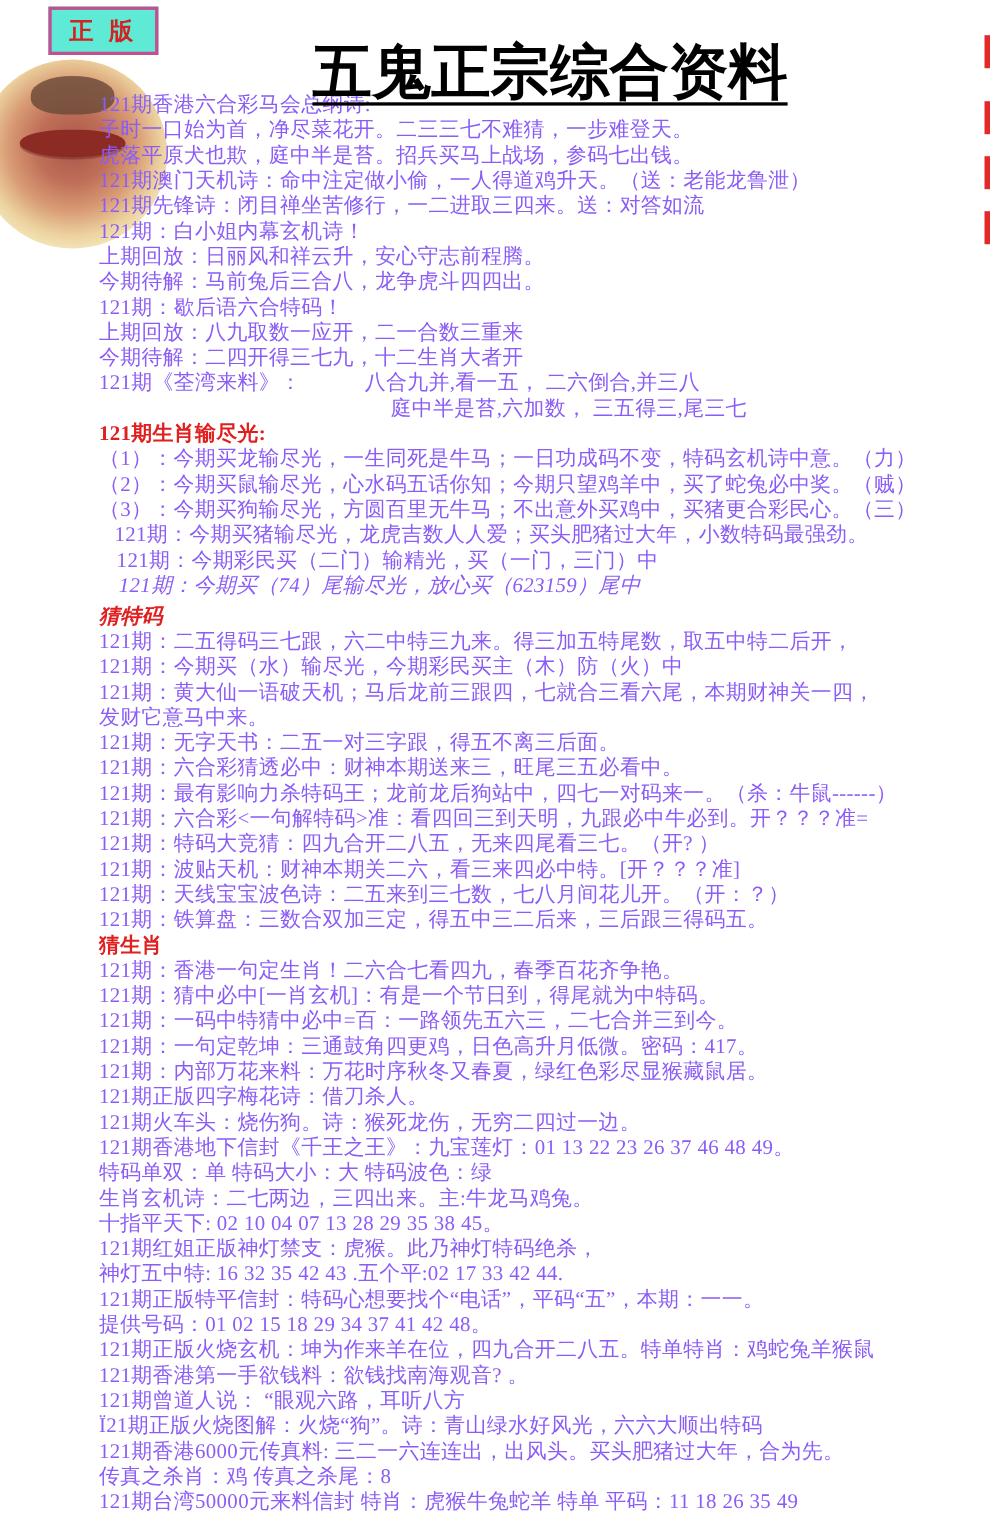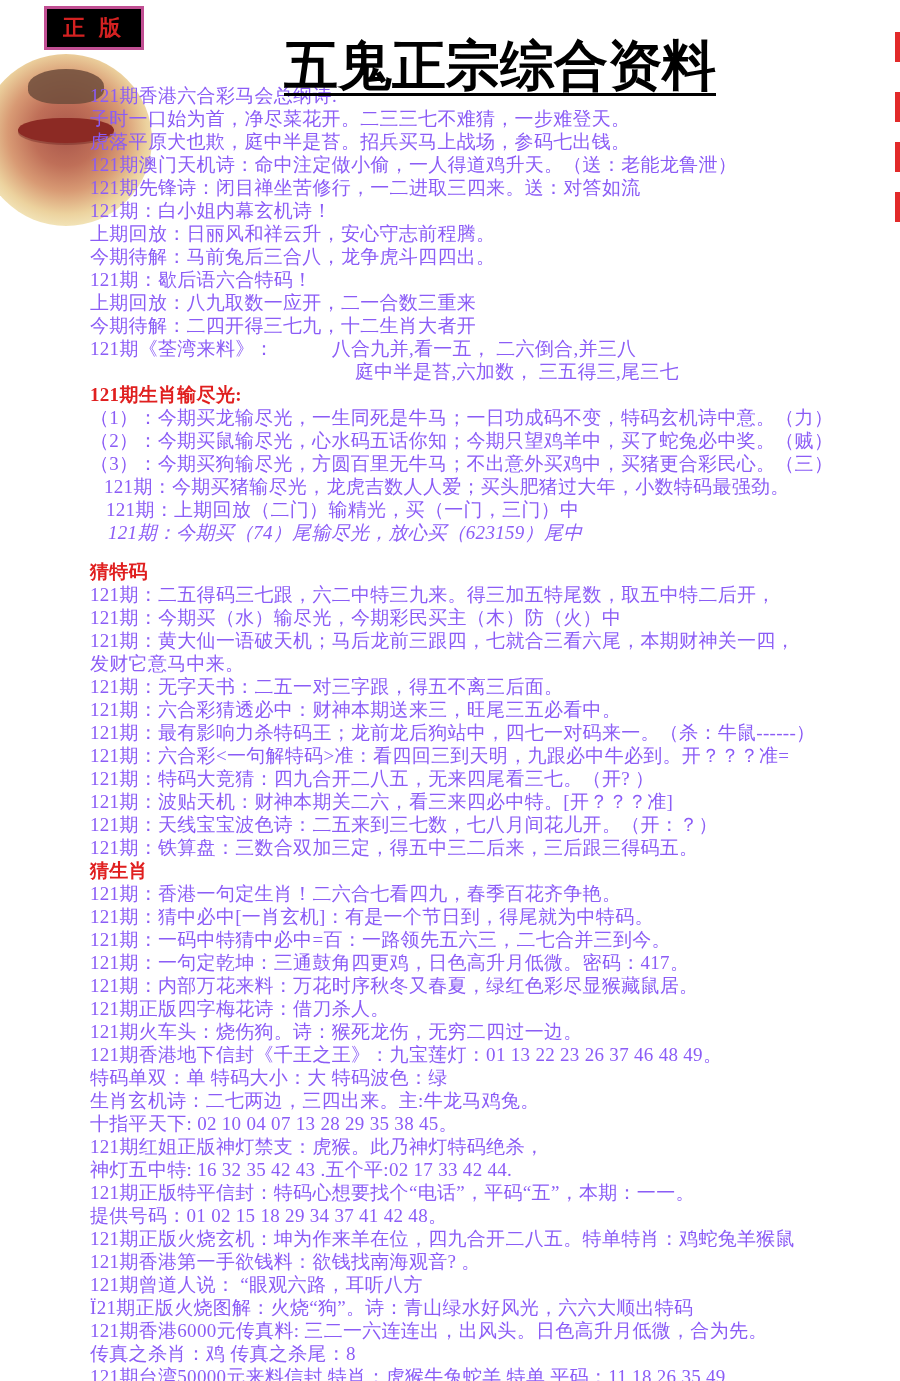--- a/index.html
+++ b/index.html
@@ -3,21 +3,21 @@
 <meta charset="utf-8">
 <style>
   html,body{margin:0;padding:0;}
   body{
     width:900px;height:1381px;position:relative;overflow:hidden;
     background:#ffffff;
     font-family:"Liberation Serif","DejaVu Serif",serif;
   }
   .badge{
     position:absolute;top:6px;left:44px;z-index:4;
-    border:3px solid #c14f93;background:#000000;
+    border:3px solid #c14f93;background:#5eead4;
     color:#d42121;font-size:22px;font-weight:bold;
     padding:4px 6px 4px 16px;letter-spacing:14px;
   }
   .photo{
     position:absolute;top:54px;left:-20px;width:172px;height:172px;z-index:1;
     border-radius:50%;
     background:
       radial-gradient(circle at 50% 46%,
         #a8554a 0%, #bf6f58 26%, #d89a74 46%,
         #ecd29e 64%, #f6efc8 80%, #fdfbf2 92%, #ffffff 100%);
@@ -76,23 +76,23 @@
     <div class="line">121期：歇后语六合特码！</div>
     <div class="line">上期回放：八九取数一应开，二一合数三重来</div>
     <div class="line">今期待解：二四开得三七九，十二生肖大者开</div>
     <div class="line">121期《荃湾来料》：　　　八合九并,看一五， 二六倒合,并三八</div>
     <div class="line" style="padding-left: 265px;">庭中半是苔,六加数， 三五得三,尾三七</div>
     <div class="line red">121期生肖输尽光:</div>
     <div class="line">（1）：今期买龙输尽光，一生同死是牛马；一日功成码不变，特码玄机诗中意。（力）</div>
     <div class="line">（2）：今期买鼠输尽光，心水码五话你知；今期只望鸡羊中，买了蛇兔必中奖。（贼）</div>
     <div class="line">（3）：今期买狗输尽光，方圆百里无牛马；不出意外买鸡中，买猪更合彩民心。（三）</div>
     <div class="line" style="padding-left: 14px;">121期：今期买猪输尽光，龙虎吉数人人爱；买头肥猪过大年，小数特码最强劲。</div>
-    <div class="line" style="padding-left: 16px;">121期：上期回放（二门）输精光，买（一门，三门）中</div>
+    <div class="line" style="padding-left: 16px;">121期：今期彩民买（二门）输精光，买（一门，三门）中</div>
     <div class="line" style="padding-left: 18px; font-style: italic;">121期：今期买（74）尾输尽光，放心买（623159）尾中</div>
-    <div class="line red" style="margin-top: 16px;">猜特码</div>
+    <div class="line red" style="margin-top: 5px; font-style: italic;">猜特码</div>
     <div class="line">121期：二五得码三七跟，六二中特三九来。得三加五特尾数，取五中特二后开，</div>
     <div class="line">121期：今期买（水）输尽光，今期彩民买主（木）防（火）中</div>
     <div class="line">121期：黄大仙一语破天机；马后龙前三跟四，七就合三看六尾，本期财神关一四，</div>
     <div class="line">发财它意马中来。</div>
     <div class="line">121期：无字天书：二五一对三字跟，得五不离三后面。</div>
     <div class="line">121期：六合彩猜透必中：财神本期送来三，旺尾三五必看中。</div>
     <div class="line">121期：最有影响力杀特码王；龙前龙后狗站中，四七一对码来一。（杀：牛鼠------）</div>
     <div class="line">121期：六合彩&lt;一句解特码&gt;准：看四回三到天明，九跟必中牛必到。开？？？准=</div>
     <div class="line">121期：特码大竞猜：四九合开二八五，无来四尾看三七。（开?  ）</div>
     <div class="line">121期：波贴天机：财神本期关二六，看三来四必中特。[开？？？准]</div>
@@ -111,21 +111,21 @@
     <div class="line">生肖玄机诗：二七两边，三四出来。主:牛龙马鸡兔。</div>
     <div class="line">十指平天下: 02 10 04 07 13 28 29 35 38 45。</div>
     <div class="line">121期红姐正版神灯禁支：虎猴。此乃神灯特码绝杀，</div>
     <div class="line">神灯五中特: 16 32 35 42 43 .五个平:02 17 33 42 44.</div>
     <div class="line">121期正版特平信封：特码心想要找个“电话”，平码“五”，本期：一一。</div>
     <div class="line">提供号码：01 02 15 18 29 34 37 41 42 48。</div>
     <div class="line">121期正版火烧玄机：坤为作来羊在位，四九合开二八五。特单特肖：鸡蛇兔羊猴鼠</div>
     <div class="line">121期香港第一手欲钱料：欲钱找南海观音? 。</div>
     <div class="line">121期曾道人说： “眼观六路，耳听八方</div>
     <div class="line">Ï21期正版火烧图解：火烧“狗”。诗：青山绿水好风光，六六大顺出特码</div>
-    <div class="line">121期香港6000元传真料: 三二一六连连出，出风头。日色高升月低微，合为先。</div>
+    <div class="line">121期香港6000元传真料: 三二一六连连出，出风头。买头肥猪过大年，合为先。</div>
     <div class="line">传真之杀肖：鸡 传真之杀尾：8</div>
     <div class="line">121期台湾50000元来料信封 特肖：虎猴牛兔蛇羊 特单 平码：11 18 26 35 49</div>
   </div>
 
 <div class="edge-marks" id="edge-marks">
     <div style="top: 32px;"></div>
     <div style="top: 92px;"></div>
     <div style="top: 142px;"></div>
     <div style="top: 192px;"></div>
   </div>

